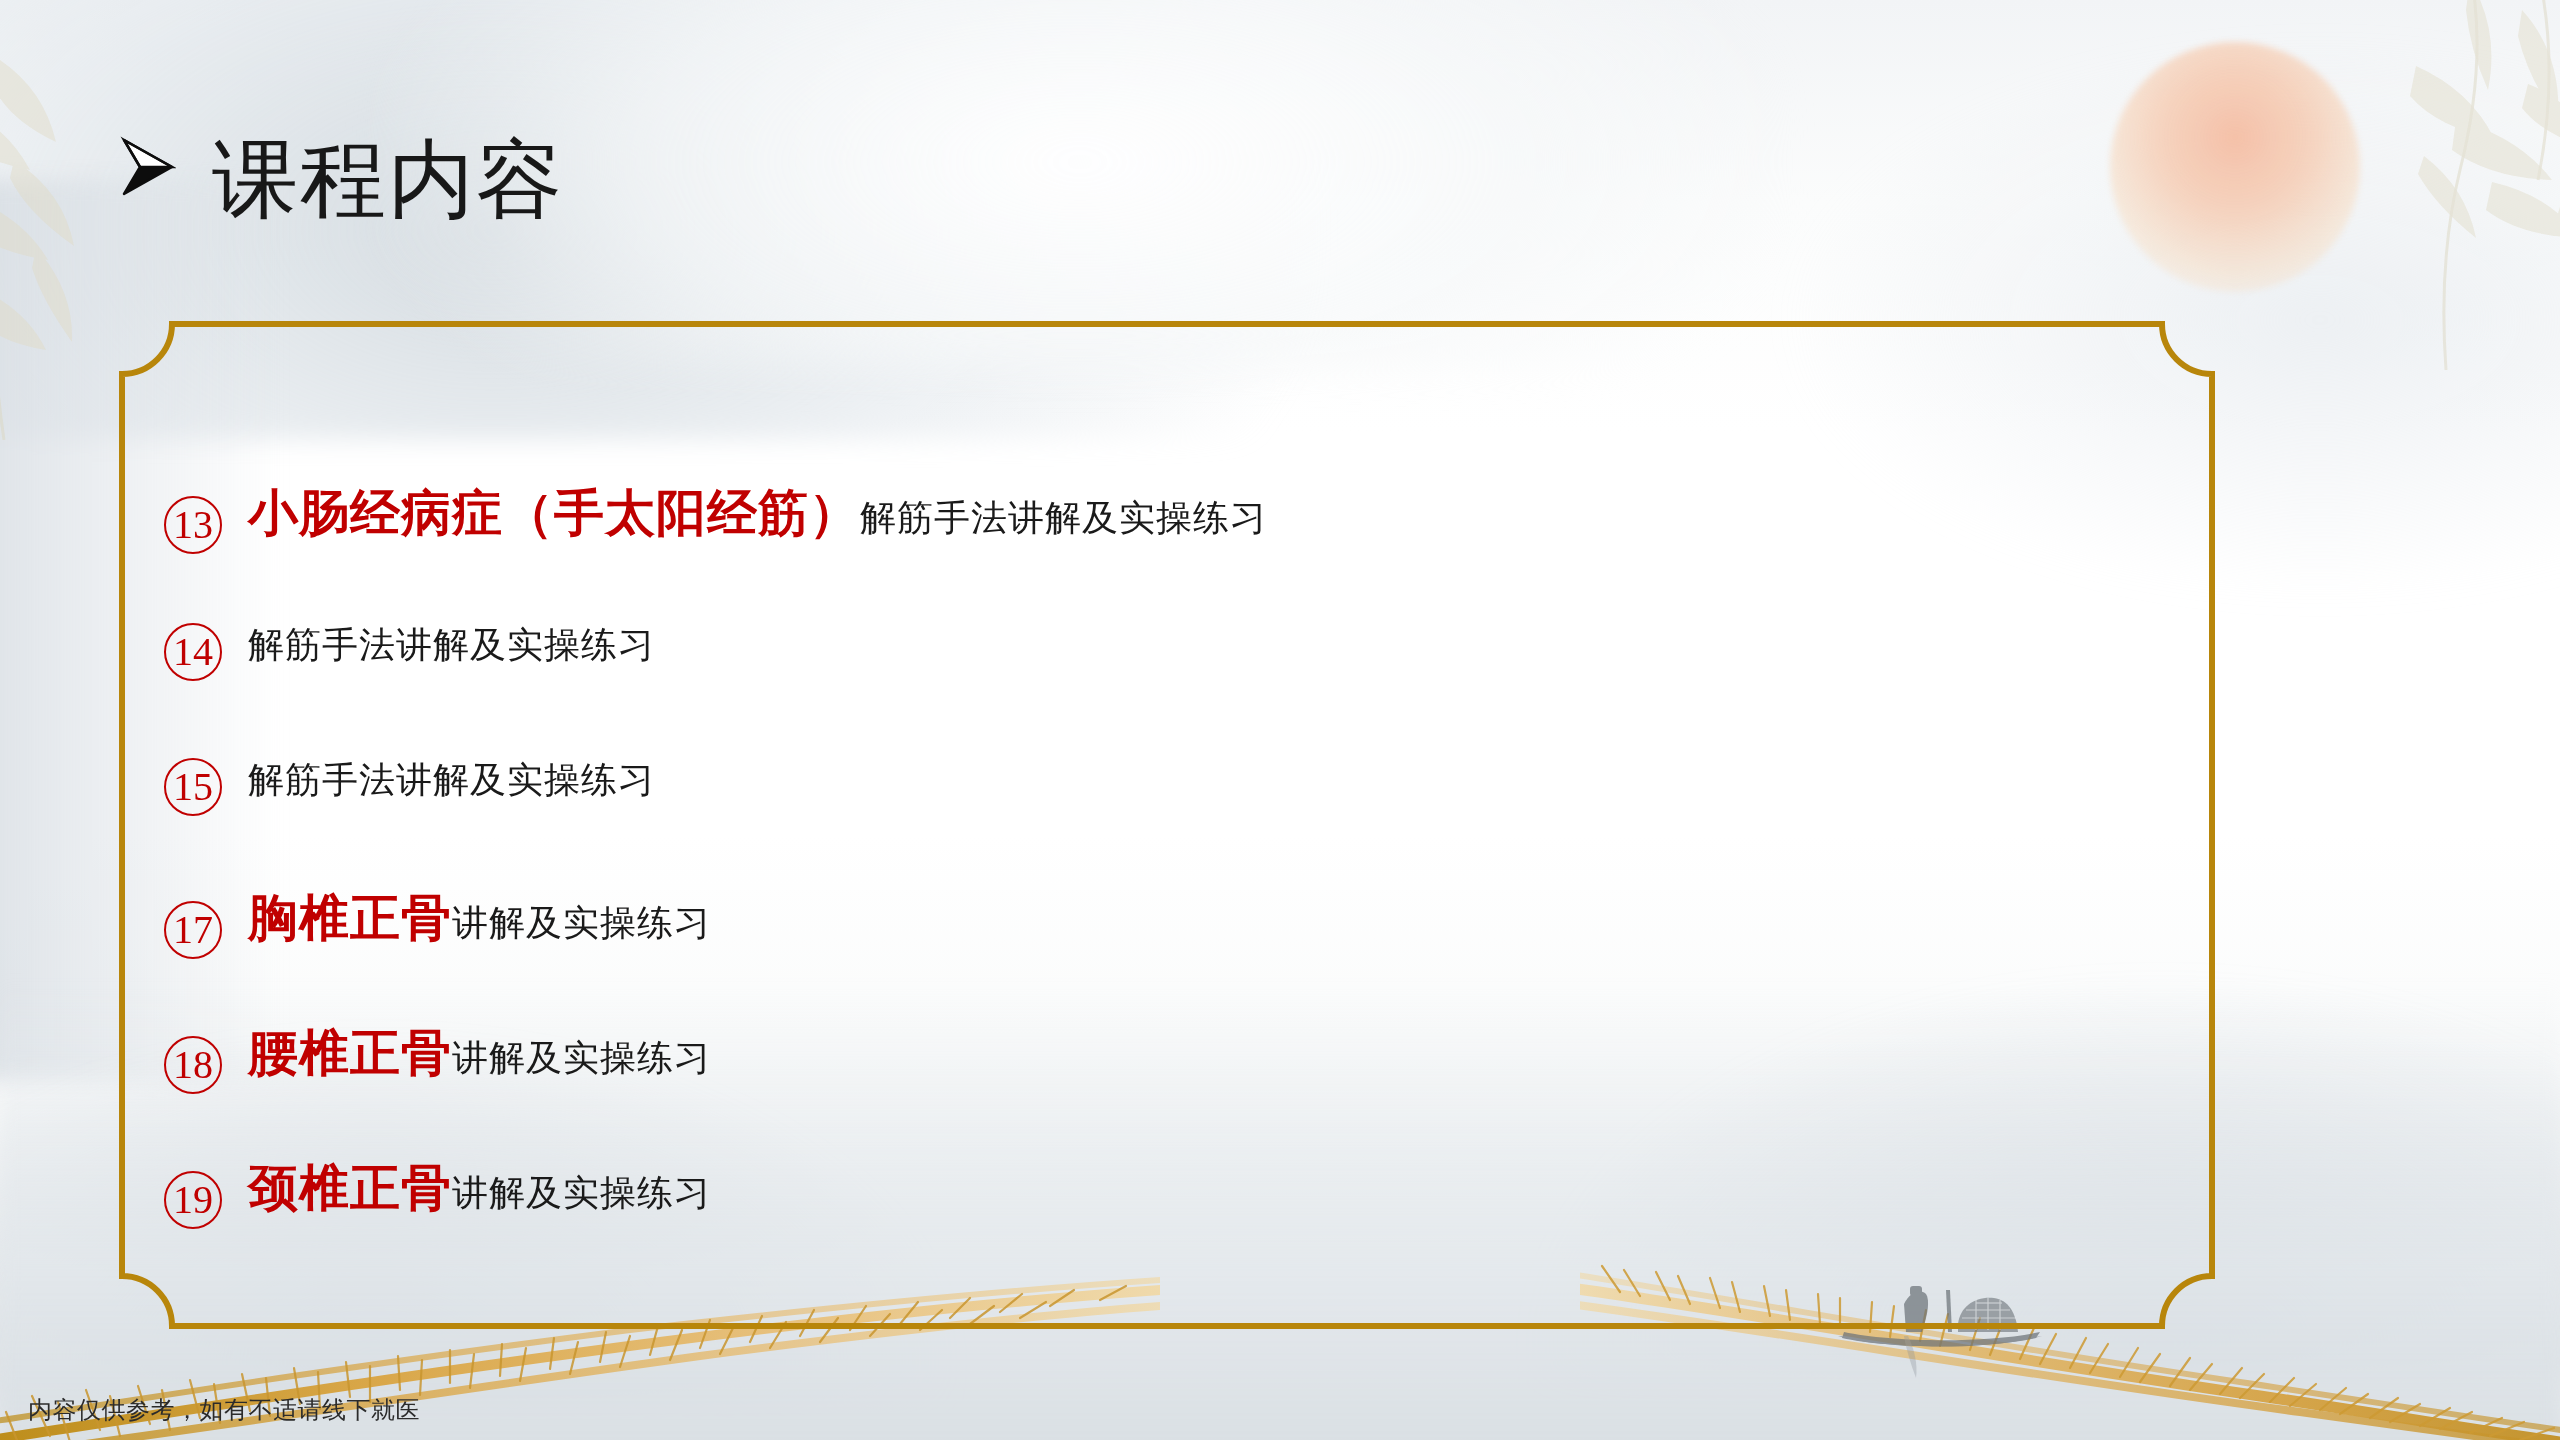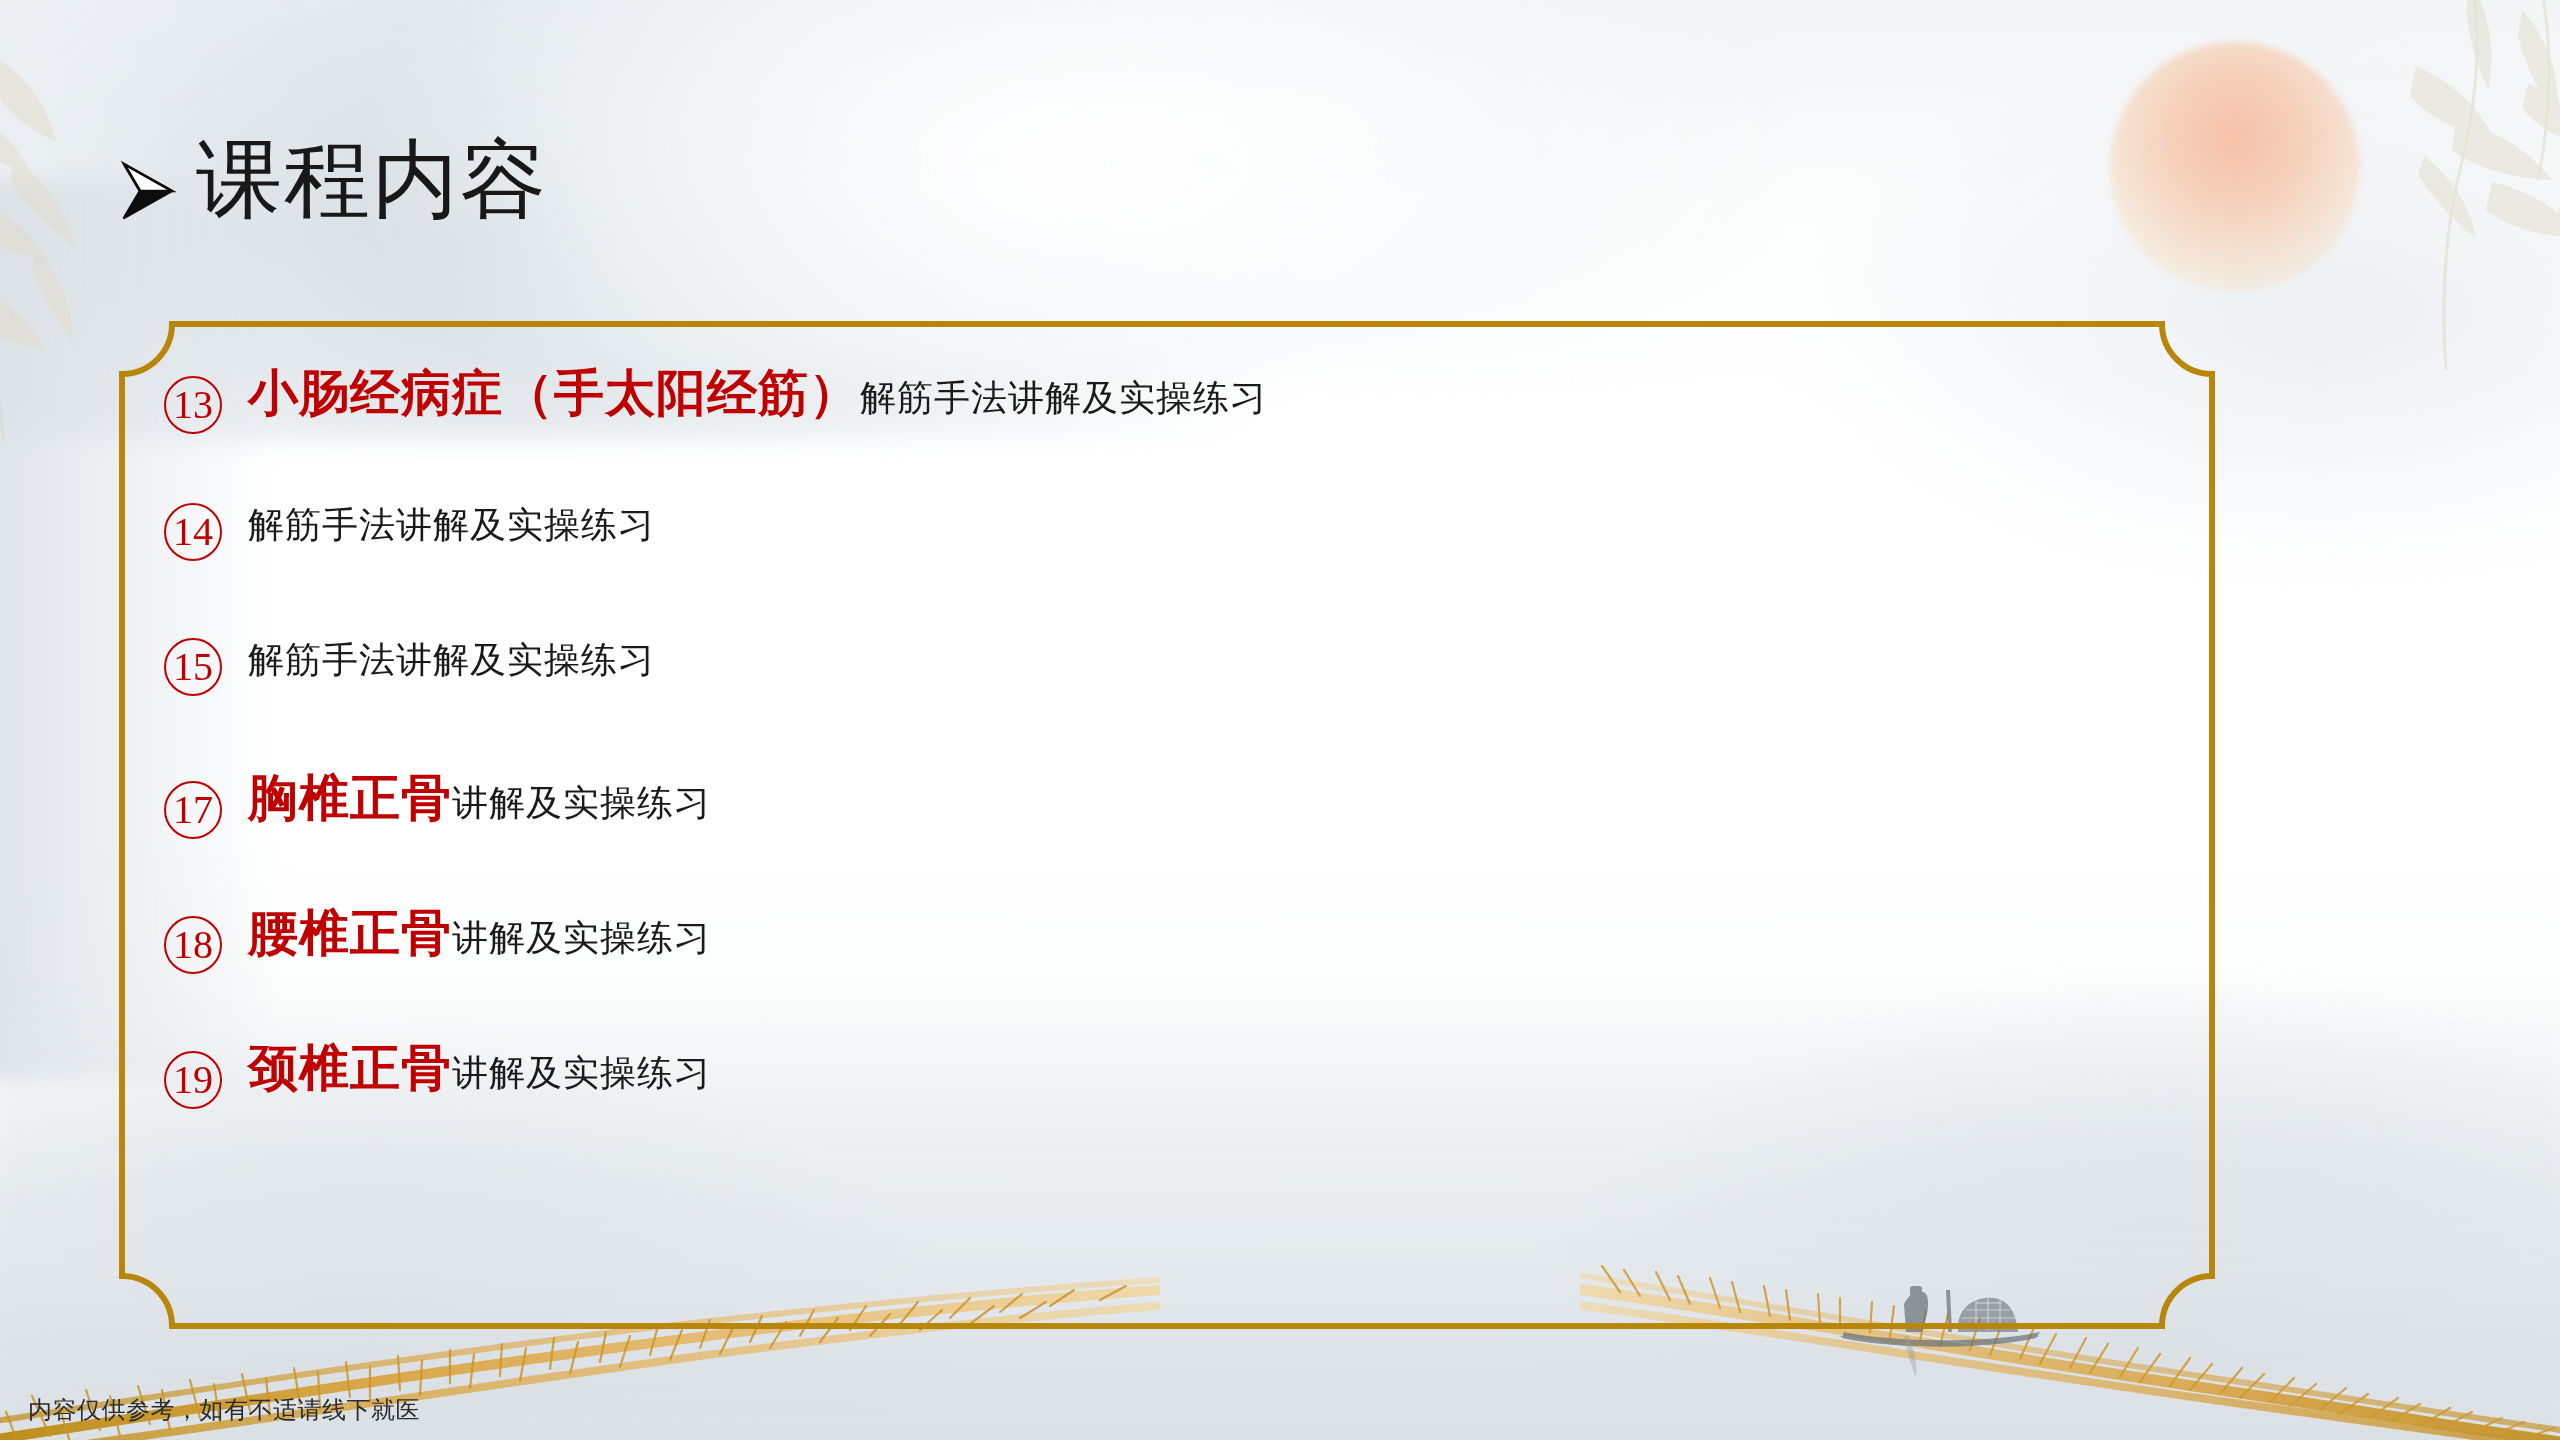--- a/index.html
+++ b/index.html
@@ -129,22 +129,22 @@
     bottom: 56px;
     opacity: 0.72;
   }
 
   
   .title-row {
     position: absolute;
     left: 120px;
     top: 136px;
     display: flex;
-    align-items: flex-end;
-    gap: 20px;
+    align-items: flex-start;
+    gap: 36px;
   }
   .title-bullet {
     width: 56px;
     height: 62px;
     flex: 0 0 auto;
     display: block;
   }
   .title-text {
     font-family: "Liberation Sans", "DejaVu Sans", sans-serif;
     font-size: 86px;
@@ -166,21 +166,21 @@
 
   .frame-inner {
     position: absolute;
     left: 0; top: 0;
     width: 100%;
     height: 100%;
     padding: 40px 60px 40px 46px;
     box-sizing: border-box;
     display: flex;
     flex-direction: column;
-    justify-content: flex-start;
+    justify-content: flex-end;
     gap: 0;
   }
 
   .course-item {
     display: flex;
     align-items: baseline;
     height: 135px;
     white-space: nowrap;
     font-family: "Liberation Sans", "DejaVu Sans", sans-serif;
   }

